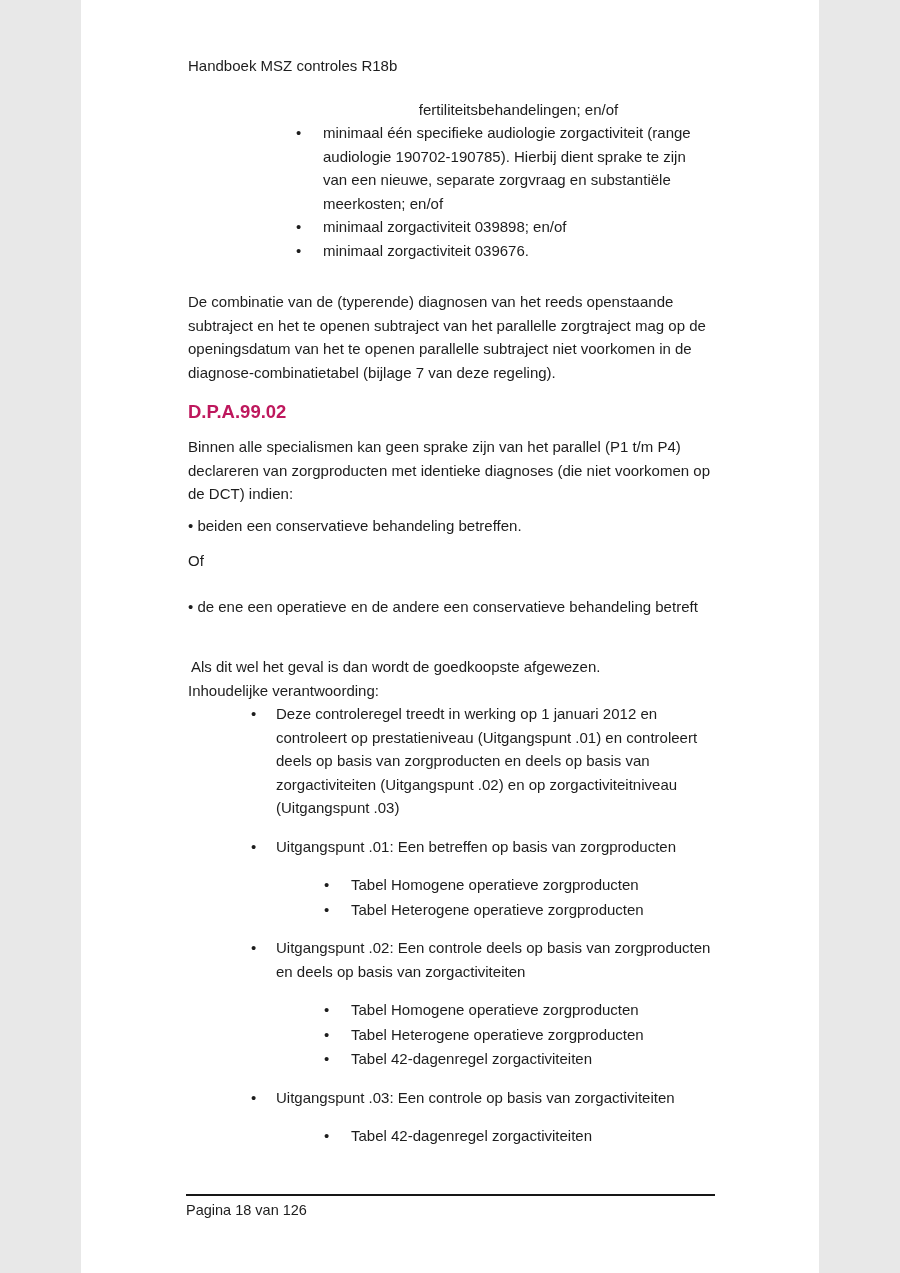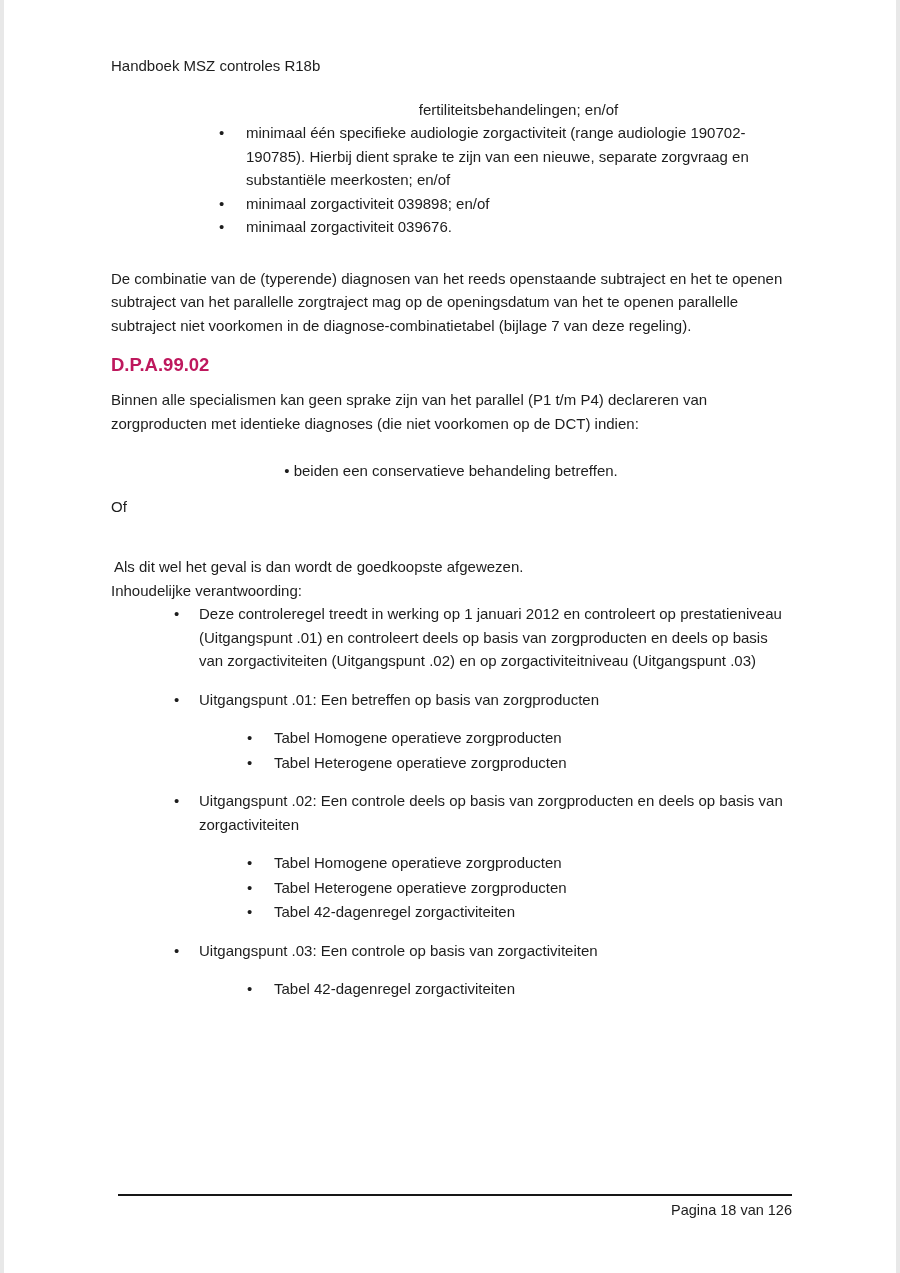--- a/index.html
+++ b/index.html
@@ -1,18 +1,18 @@
 <!DOCTYPE html>
 <html><head>
 <meta charset="utf-8">
 <style>
   html, body { margin: 0; padding: 0; background: #e8e8e8; }
   .page {
     position: relative;
-    width: 892px;
+    width: 738px;
     height: 1273px;
     margin: 0 auto;
     background: #ffffff;
     font-family: "Liberation Sans", sans-serif;
     color: #1d1d1d;
     font-size: 15px;
     line-height: 23.5px;
     overflow: hidden;
   }
   .content { padding: 54px 105px 0 107px; }
@@ -27,41 +27,41 @@
 
   p { margin: 0; }
   .p-combination { margin-top: 28px; }
   .section-heading {
     font-size: 18.5px;
     font-weight: bold;
     line-height: 24px;
     margin: 16px 0 11px 0;
     color: #be185d;
   }
-  .p-cond1 { margin-top: 24px; text-align: center; }
+  .p-cond1 { margin-top: 8px; }
   .p-of { margin-top: 12px; }
   .p-cond2 { margin-top: 22px; }
   .p-conseq { margin-top: 37px; padding-left: 3px; }
   .p-verant { }
 
   
   .v-list { margin-top: 15px; }
   .v-list li.l1 { padding-left: 88px; }
   .v-list li.l1 .bullet { position: absolute; left: 63px; top: 0; }
   .v-list li.l2 { padding-left: 163px; }
   .v-list li.l2 .bullet { position: absolute; left: 136px; top: 0; }
   .v-list li.gap { margin-top: 15px; }
   .v-list li.tight { margin-top: 1px; }
 
   .doc-footer {
     position: absolute;
-    left: 114px;
+    left: 105px;
     right: 104px;
     top: 1194px;
-    text-align: right;
+    text-align: left;
   }
   .footer-rule {
     border: none;
     border-top: 2px solid #161616;
     margin: 0 0 3px 0;
   }
   .footer-label { font-size: 14.5px; }
 </style>
 </head>
 <body>
@@ -91,20 +91,21 @@
     <p class="p-combination">De combinatie van de (typerende) diagnosen van het reeds openstaande subtraject en het te openen subtraject van het parallelle zorgtraject mag op de openingsdatum van het te openen parallelle subtraject niet voorkomen in de diagnose-combinatietabel (bijlage 7 van deze regeling).</p>
 
     <h1 class="section-heading">D.P.A.99.02</h1>
 
     <p class="p-intro">Binnen alle specialismen kan geen sprake zijn van het parallel (P1 t/m P4)  declareren van zorgproducten met identieke diagnoses (die niet voorkomen op de DCT) indien:</p>
 
     <p class="p-cond1">• beiden een conservatieve behandeling betreffen.</p>
 
     <p class="p-of">Of</p>
 
+    <p class="p-cond2">• de ene een operatieve en de andere een conservatieve behandeling betreft</p>
 
     <p class="p-conseq">Als dit wel het geval is dan wordt de goedkoopste afgewezen.</p>
 
     <p class="p-verant">Inhoudelijke verantwoording:</p>
 
     <ul class="blist v-list">
       <li class="l1">
         <span class="bullet">•</span>
         <span>Deze controleregel treedt in werking op 1 januari  2012 en controleert op prestatieniveau (Uitgangspunt .01)  en controleert deels op basis van zorgproducten en deels op basis van zorgactiviteiten (Uitgangspunt .02) en op zorgactiviteitniveau (Uitgangspunt .03)</span>
       </li>

